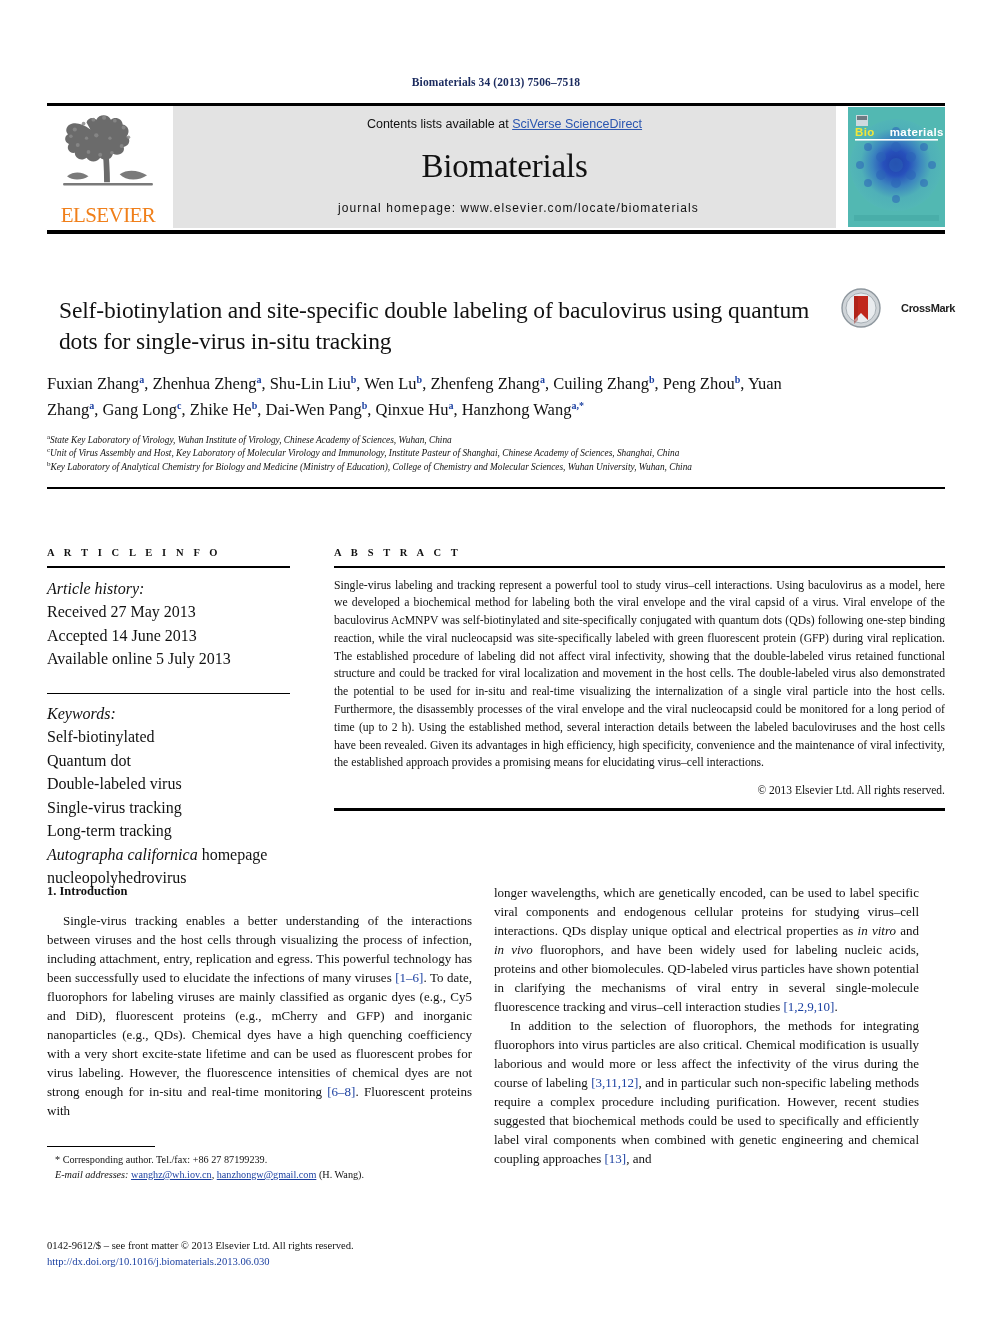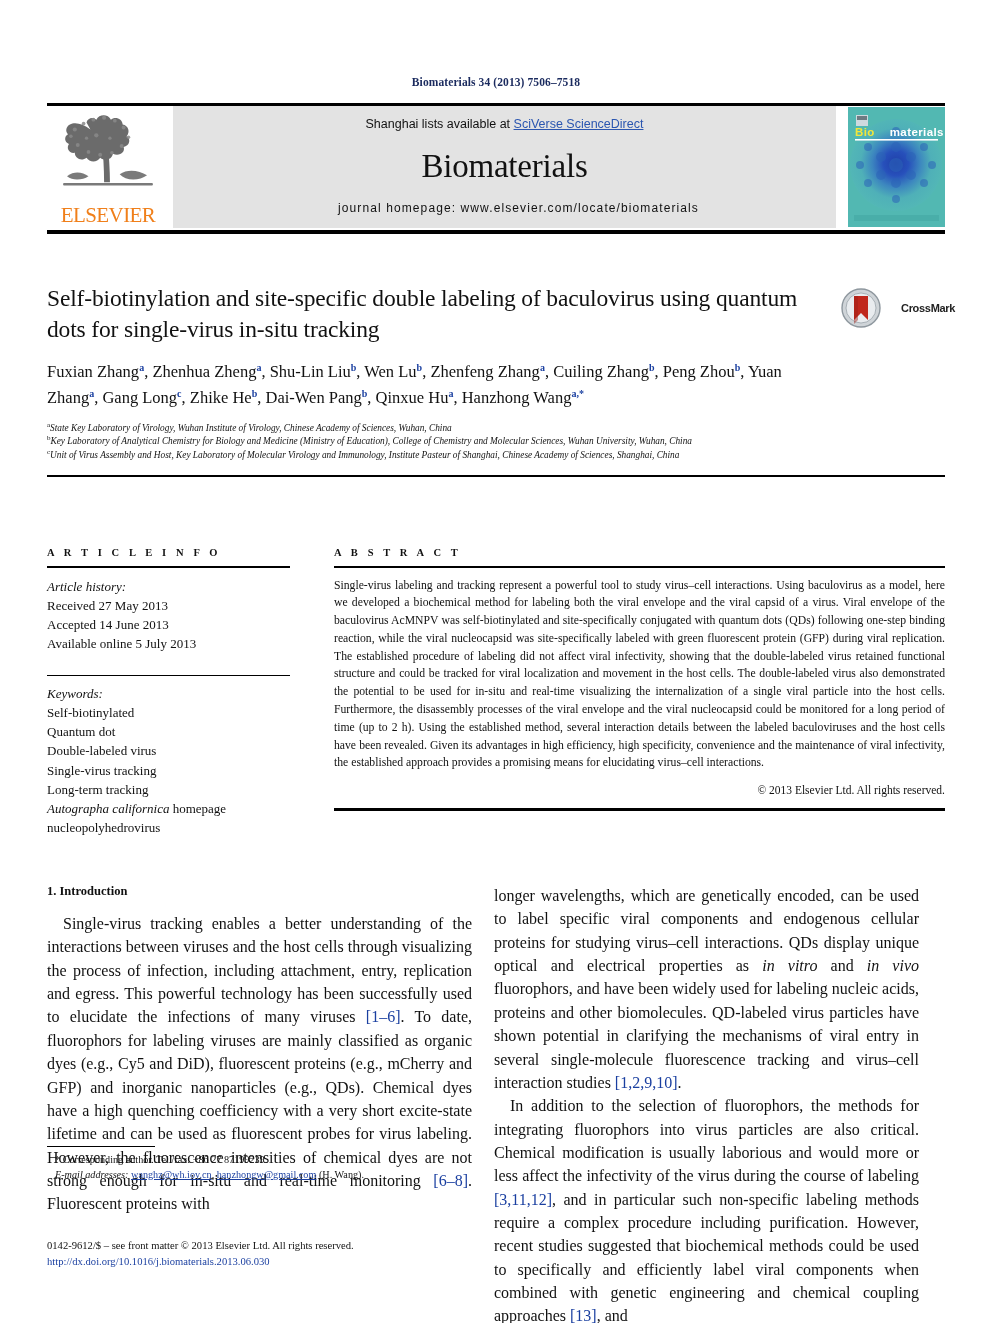--- a/index.html
+++ b/index.html
@@ -131,21 +131,21 @@
     position: absolute;
     left: 47px;
     top: 283px;
     width: 898px;
   }
   .article-title {
     font-size: 23.5px;
     line-height: 1.31;
     font-weight: 400;
     color: #111;
-    margin: 0;
+    margin: 12px;
     width: 760px;
     letter-spacing: -0.15px;
   }
   .crossmark {
     position: absolute;
     right: 0px;
     top: 4px;
     width: 104px;
     height: 42px;
     display: flex;
@@ -225,21 +225,21 @@
     font-weight: bold;
     letter-spacing: 3.6px;
     color: #111;
     margin: 0 0 8px 0;
   }
   .thin-rule {
     height: 1.5px;
     background: #000;
     margin-bottom: 9px;
   }
-  .info-grp { font-size: 13px; line-height: 1.47; color: #111; }
+  .info-grp { font-size: 16px; line-height: 1.47; color: #111; }
   .info-grp .ital { font-style: italic; }
   .info-gap { height: 18px; }
   .kw-rule { height: 1.2px; background:#000; margin: 4px 0 8px 0; }
 
   .abstract-text {
     font-size: 11.7px;
     line-height: 1.52;
     text-align: justify;
     color: #111;
     margin: 0;
@@ -267,21 +267,21 @@
     gap: 22px;
   }
   .bcol { width: 425px; flex: 0 0 425px; position: relative; }
   .sec-num-head {
     font-size: 12.5px;
     font-weight: bold;
     margin: 0 0 13px 0;
     color: #111;
   }
   .para {
-    font-size: 16px;
+    font-size: 13px;
     line-height: 1.46;
     text-align: justify;
     color: #111;
     margin: 0;
     text-indent: 16px;
   }
   .para.cont { text-indent: 0; }
   .ref { color: #1a3fa0; }
   .ital { font-style: italic; }
 
@@ -360,21 +360,21 @@
             <path d="M6 72 C14 66 22 68 28 72 C22 76 12 77 6 72 Z"></path>
             <path d="M60 70 C68 64 80 66 88 71 C80 77 66 77 60 70 Z"></path>
             <rect x="2" y="79" width="92" height="2.5" rx="1"></rect>
           </g>
         </svg>
         <div class="elsevier-word">ELSEVIER</div>
       </div>
 
       <div class="mast-center">
         <div class="contents-line">
-          <span>Shanghai lists available at </span><a class="sd-link" href="#">SciVerse ScienceDirect</a>
+          <span>Contents lists available at </span><a class="sd-link" href="#">SciVerse ScienceDirect</a>
         </div>
         <div class="journal-name">Biomaterials</div>
         <div class="homepage-line">journal homepage: www.elsevier.com/locate/biomaterials</div>
       </div>
 
       <div class="mast-right">
         <div class="cover">
           <svg width="97" height="120" viewBox="0 0 97 120">
             <defs>
               <radialGradient id="ripple" cx="50%" cy="48%" r="62%">
@@ -429,22 +429,22 @@
         <path d="M13 8 h14 v24 l-7 -7 l-7 7 Z" fill="#c0271c"></path>
         <path d="M13 8 h4 v24 l-4 4 Z" fill="#9e1f16" opacity="0.45"></path>
       </svg>
       <span class="crossmark-word">CrossMark</span>
     </div>
 
     <div class="authors"><span>Fuxian Zhang</span><sup>a</sup><span>, </span><span>Zhenhua Zheng</span><sup>a</sup><span>, </span><span>Shu-Lin Liu</span><sup>b</sup><span>, </span><span>Wen Lu</span><sup>b</sup><span>, </span><span>Zhenfeng Zhang</span><sup>a</sup><span>, </span><span>Cuiling Zhang</span><sup>b</sup><span>, </span><span>Peng Zhou</span><sup>b</sup><span>, </span><span>Yuan Zhang</span><sup>a</sup><span>, </span><span>Gang Long</span><sup>c</sup><span>, </span><span>Zhike He</span><sup>b</sup><span>, </span><span>Dai-Wen Pang</span><sup>b</sup><span>, </span><span>Qinxue Hu</span><sup>a</sup><span>, </span><span>Hanzhong Wang</span><sup>a,*</sup></div>
 
     <div class="affiliations">
         <p><sup>a</sup><span>State Key Laboratory of Virology, Wuhan Institute of Virology, Chinese Academy of Sciences, Wuhan, China</span></p>
+        <p><sup>c</sup><span>Unit of Virus Assembly and Host, Key Laboratory of Molecular Virology and Immunology, Institute Pasteur of Shanghai, Chinese Academy of Sciences, Shanghai, China</span></p>
         <p><sup>b</sup><span>Key Laboratory of Analytical Chemistry for Biology and Medicine (Ministry of Education), College of Chemistry and Molecular Sciences, Wuhan University, Wuhan, China</span></p>
-        <p><sup>c</sup><span>Unit of Virus Assembly and Host, Key Laboratory of Molecular Virology and Immunology, Institute Pasteur of Shanghai, Chinese Academy of Sciences, Shanghai, China</span></p>
       </div>
 
     <div class="rule-strong"></div>
   </div>
 
   <div class="infoabs">
     <div class="col-info">
       <div class="sec-head">A R T I C L E   I N F O</div>
       <div class="thin-rule"></div>
       <div class="info-grp">

